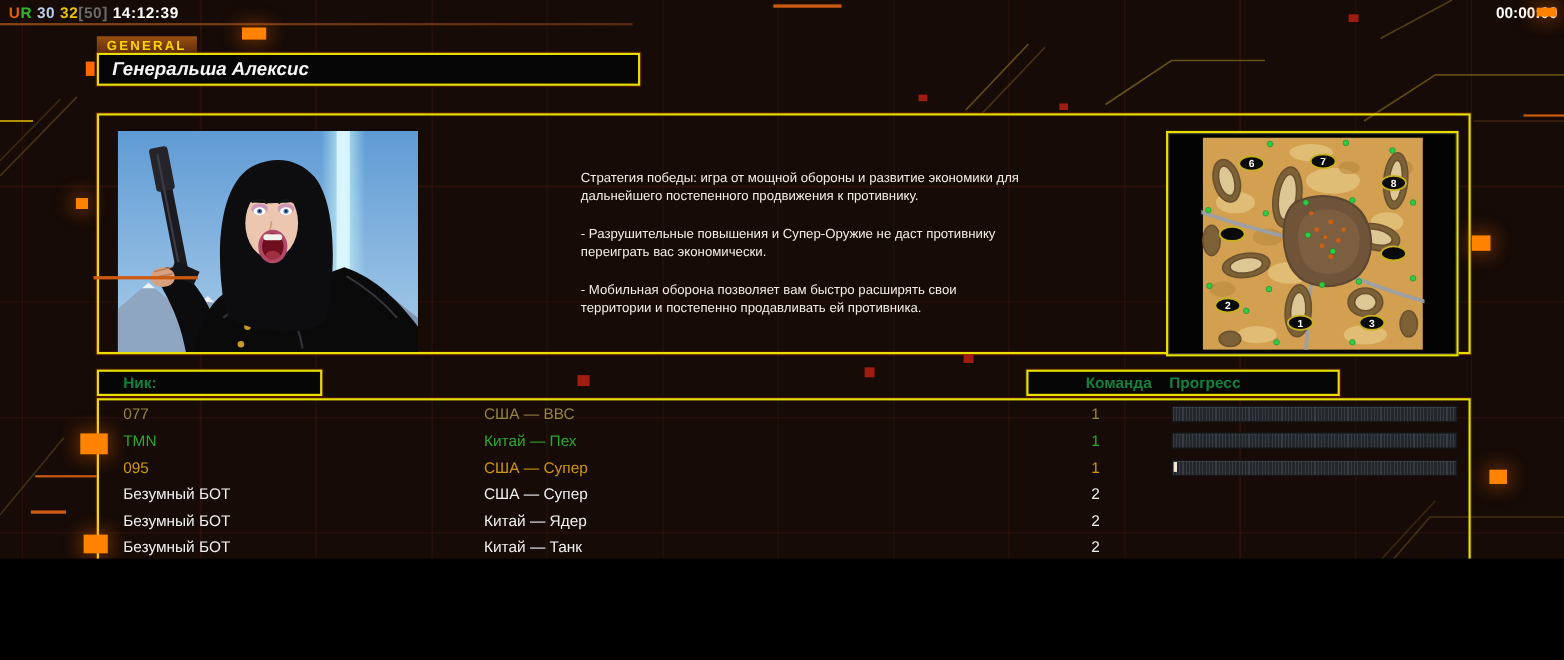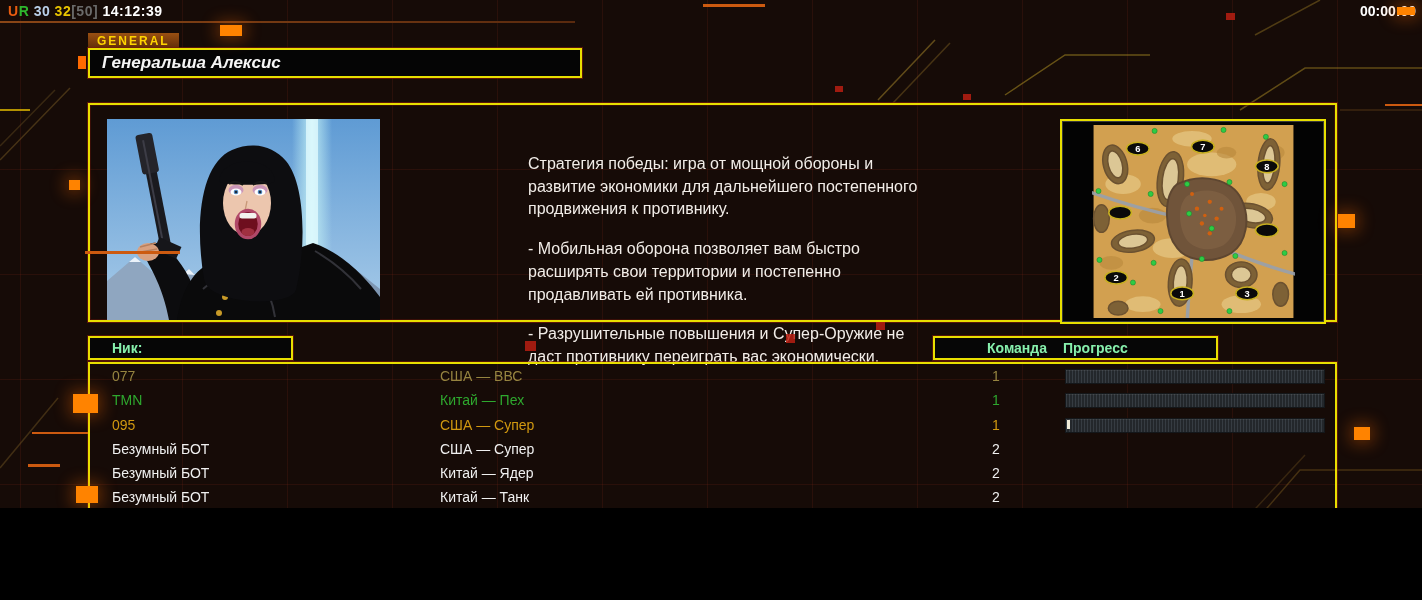--- a/index.html
+++ b/index.html
@@ -23,27 +23,27 @@
     background:linear-gradient(#9a5012,#5e2c08);color:#ffd400;font-size:12px;font-weight:bold;
     letter-spacing:2px;line-height:15px;}
   #title-box{left:88px;top:48px;width:490px;height:26px;background:#050505;
     border:2px solid #e8df00;box-shadow:0 0 0 1px rgba(120,25,10,.7);font-style:italic;}
   #title-text{position:absolute;left:12px;top:3px;font-size:17px;font-weight:bold;color:#f5f5f5;}
   #title-accent{left:78px;top:56px;width:8px;height:13px;background:#ff6a00;}
   
   #info-box{left:88px;top:103px;width:1245px;height:215px;border:2px solid #e8df00;
     box-shadow:0 0 0 1px rgba(120,25,10,.7), inset 0 0 0 1px rgba(90,20,10,.55);}
   #portrait{left:17px;top:14px;width:273px;height:201px;background:#000;}
-  #strategy{left:438px;top:48px;width:400px;font-size:16px;line-height:1.42;color:#f2ede8;}
+  #strategy{left:438px;top:48px;width:400px;font-size:12px;line-height:1.42;color:#f2ede8;}
   #strategy p{margin:0 0 17px 0;}
   #map-box{left:970px;top:14px;width:262px;height:201px;background:#030303;
     border:2px solid #e8df00;box-shadow:inset 0 0 0 1px #3a3a3a;display:flex;align-items:center;justify-content:center;}
   
   .hdr-box{top:336px;height:20px;background:#060606;border:2px solid #e8df00;
-    box-shadow:0 0 0 1px rgba(120,25,10,.6);font-size:14px;font-weight:bold;color:#86efac;line-height:20px;}
+    box-shadow:0 0 0 1px rgba(120,25,10,.6);font-size:14px;font-weight:bold;color:#15803d;line-height:20px;}
   #hdr-nick{left:88px;width:201px;}
   #hdr-nick span{position:absolute;left:22px;}
   #hdr-general{left:424px;width:277px;}
   #hdr-general span{position:absolute;left:18px;}
   #hdr-team-progress{left:933px;width:281px;text-align:right;}
   #hdr-team-progress .h-team{position:absolute;left:52px;}
   #hdr-team-progress .h-prog{position:absolute;left:128px;}
   
   #table-box{left:88px;top:362px;width:1245px;height:191px;border:2px solid #e8df00;
     box-shadow:0 0 0 1px rgba(120,25,10,.6);}
@@ -153,22 +153,22 @@
         <path d="M140,82 L138,92 L143,92" stroke="#c89878" stroke-width="1.3" fill="none"></path>
 
         <ellipse cx="141" cy="105" rx="11.5" ry="13.5" fill="#6e0e1e" stroke="#b04868" stroke-width="3.5"></ellipse>
         <rect x="132.5" y="94" width="17" height="5.5" rx="2.5" fill="#f3f3ee"></rect>
         <ellipse cx="141" cy="113" rx="6.5" ry="4" fill="#a03040"></ellipse>
       </svg>
     </div>
 
     <div id="strategy" class="abs">
       <p>Стратегия победы: игра от мощной обороны и развитие экономики для дальнейшего постепенного продвижения к противнику.</p>
+      <p>- Разрушительные повышения и Супер-Оружие не даст противнику переиграть вас экономически.</p>
       <p>- Мобильная оборона позволяет вам быстро расширять свои территории и постепенно продавливать ей противника.</p>
-      <p>- Разрушительные повышения и Супер-Оружие не даст противнику переиграть вас экономически.</p>
     </div>
 
     <div id="map-box" class="abs">
       <svg width="203" height="193" viewBox="0 0 203 196">
         <rect width="203" height="196" fill="#d2a050"></rect>
         <g fill="#e3c27c" opacity=".85">
           <ellipse cx="30" cy="60" rx="18" ry="10"></ellipse>
             <ellipse cx="120" cy="40" rx="25" ry="12"></ellipse>
           <ellipse cx="80" cy="125" rx="20" ry="10"></ellipse>
             <ellipse cx="170" cy="78" rx="15" ry="9"></ellipse>

